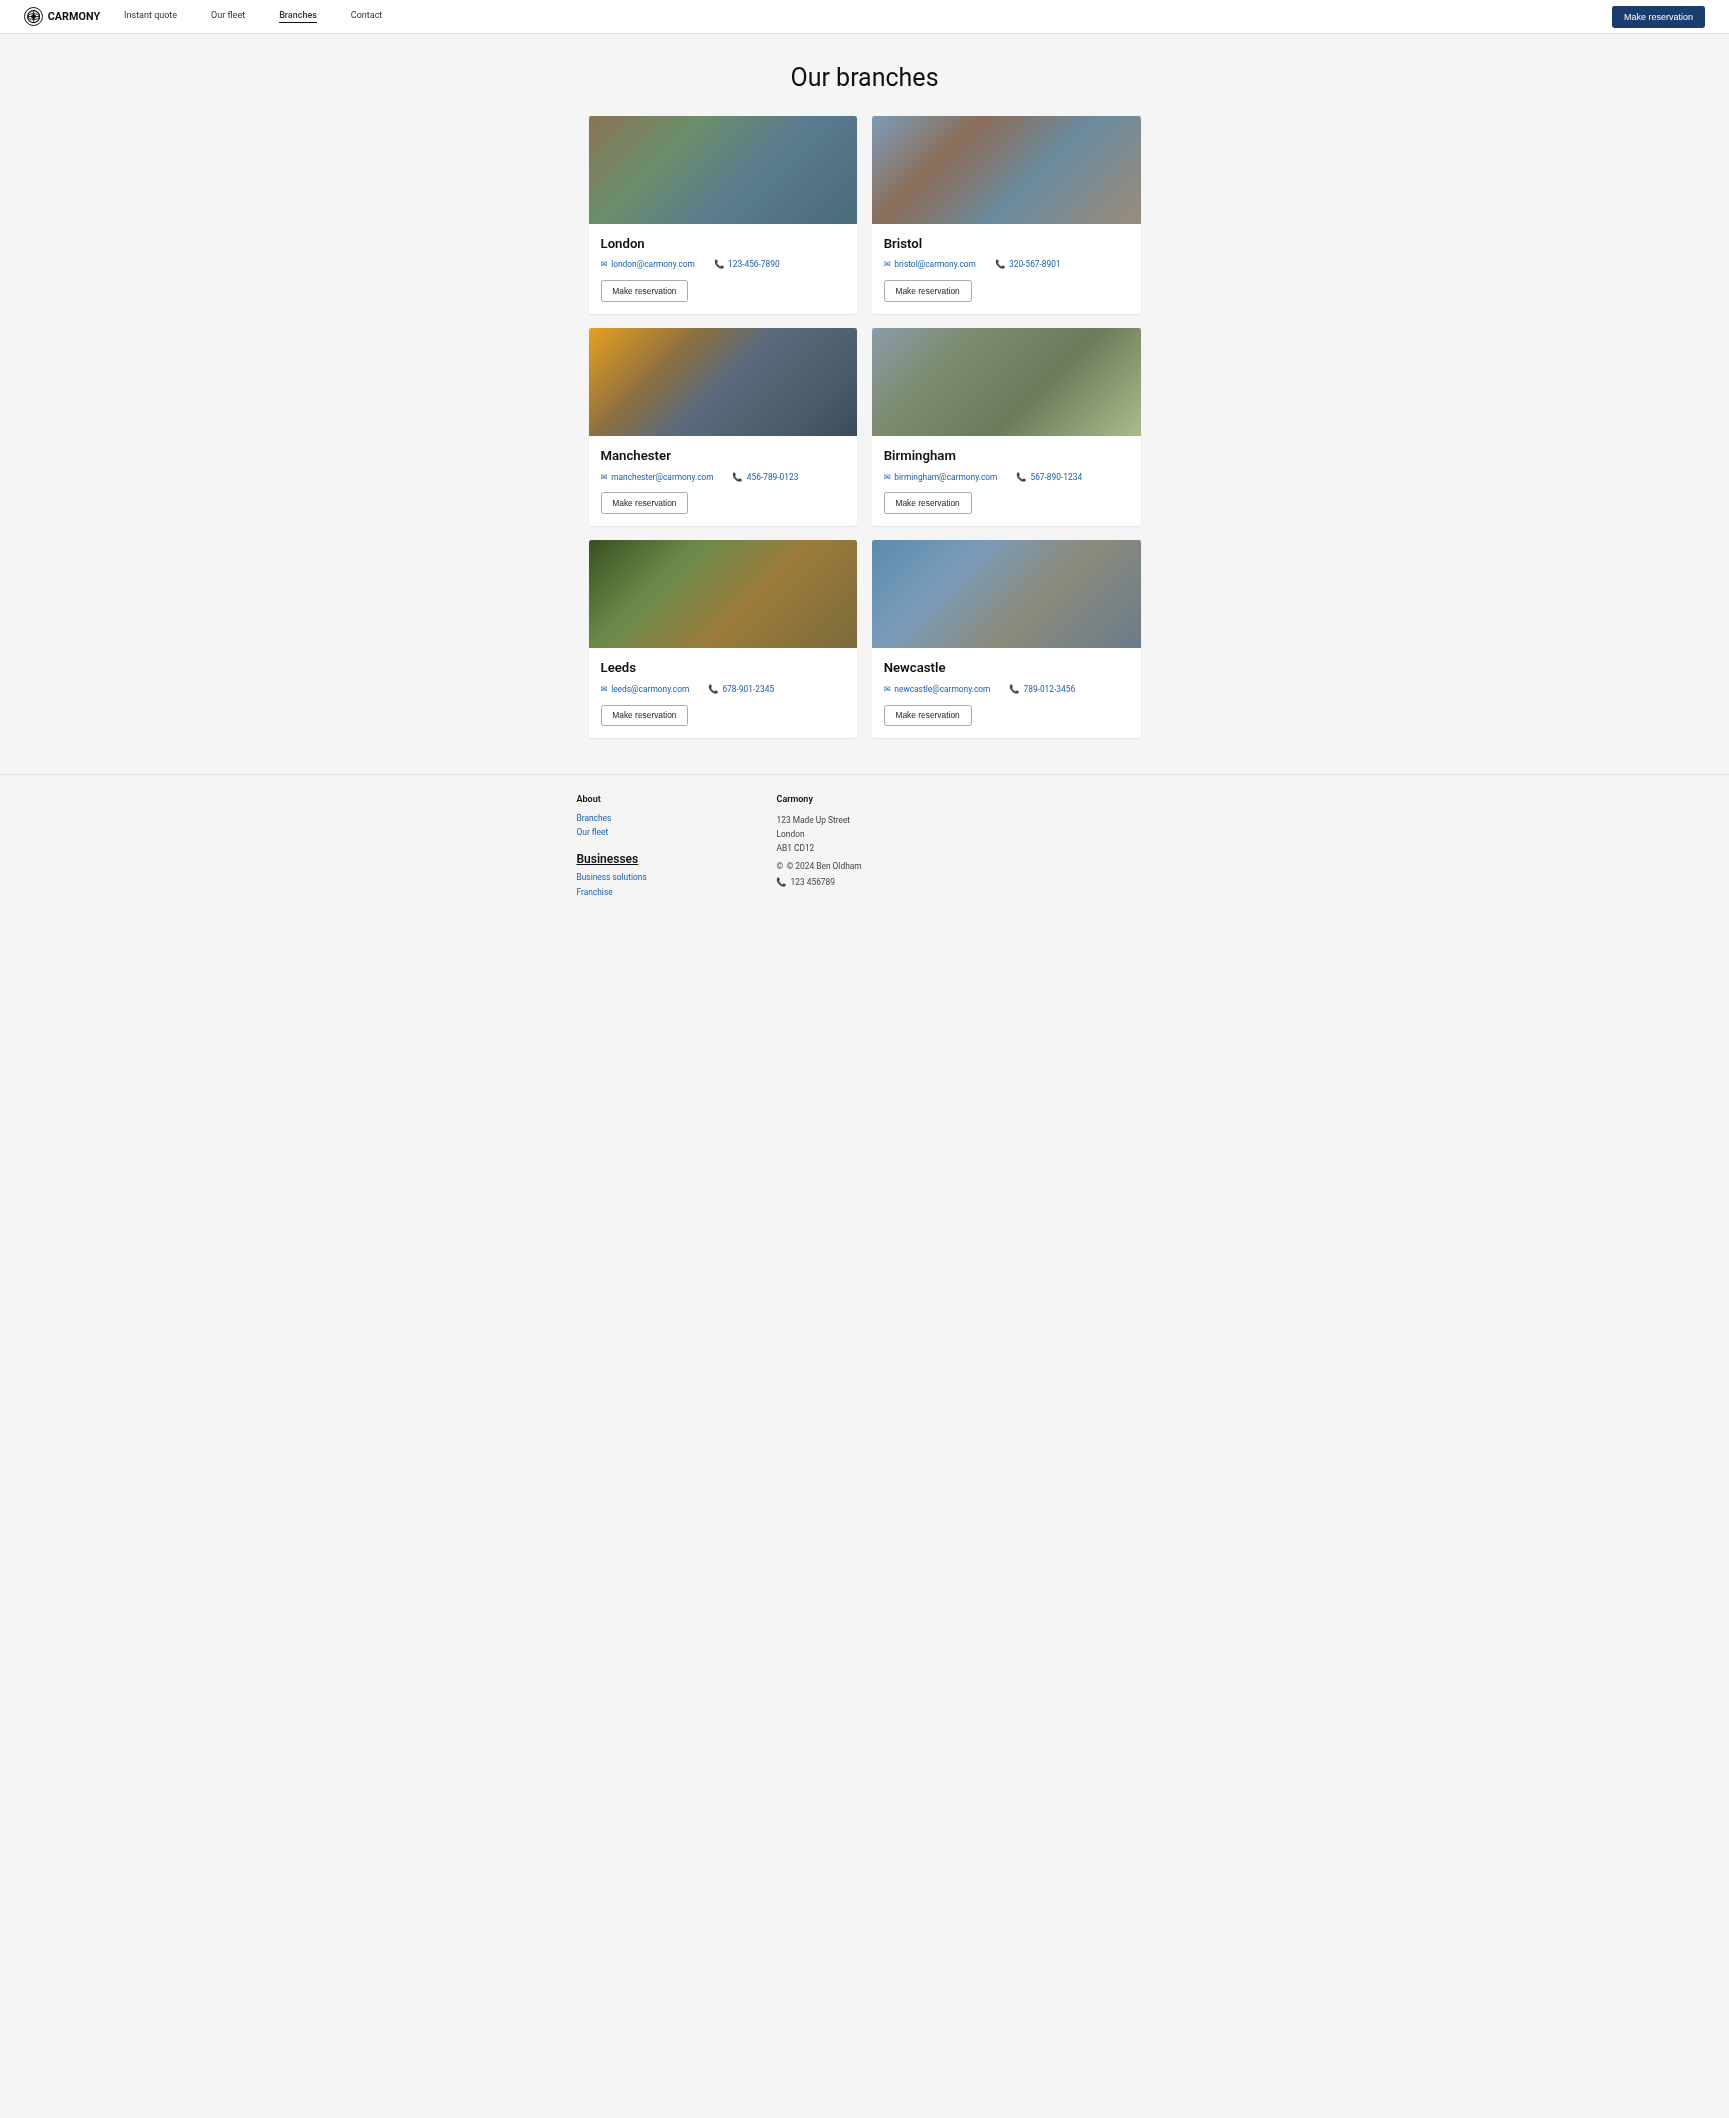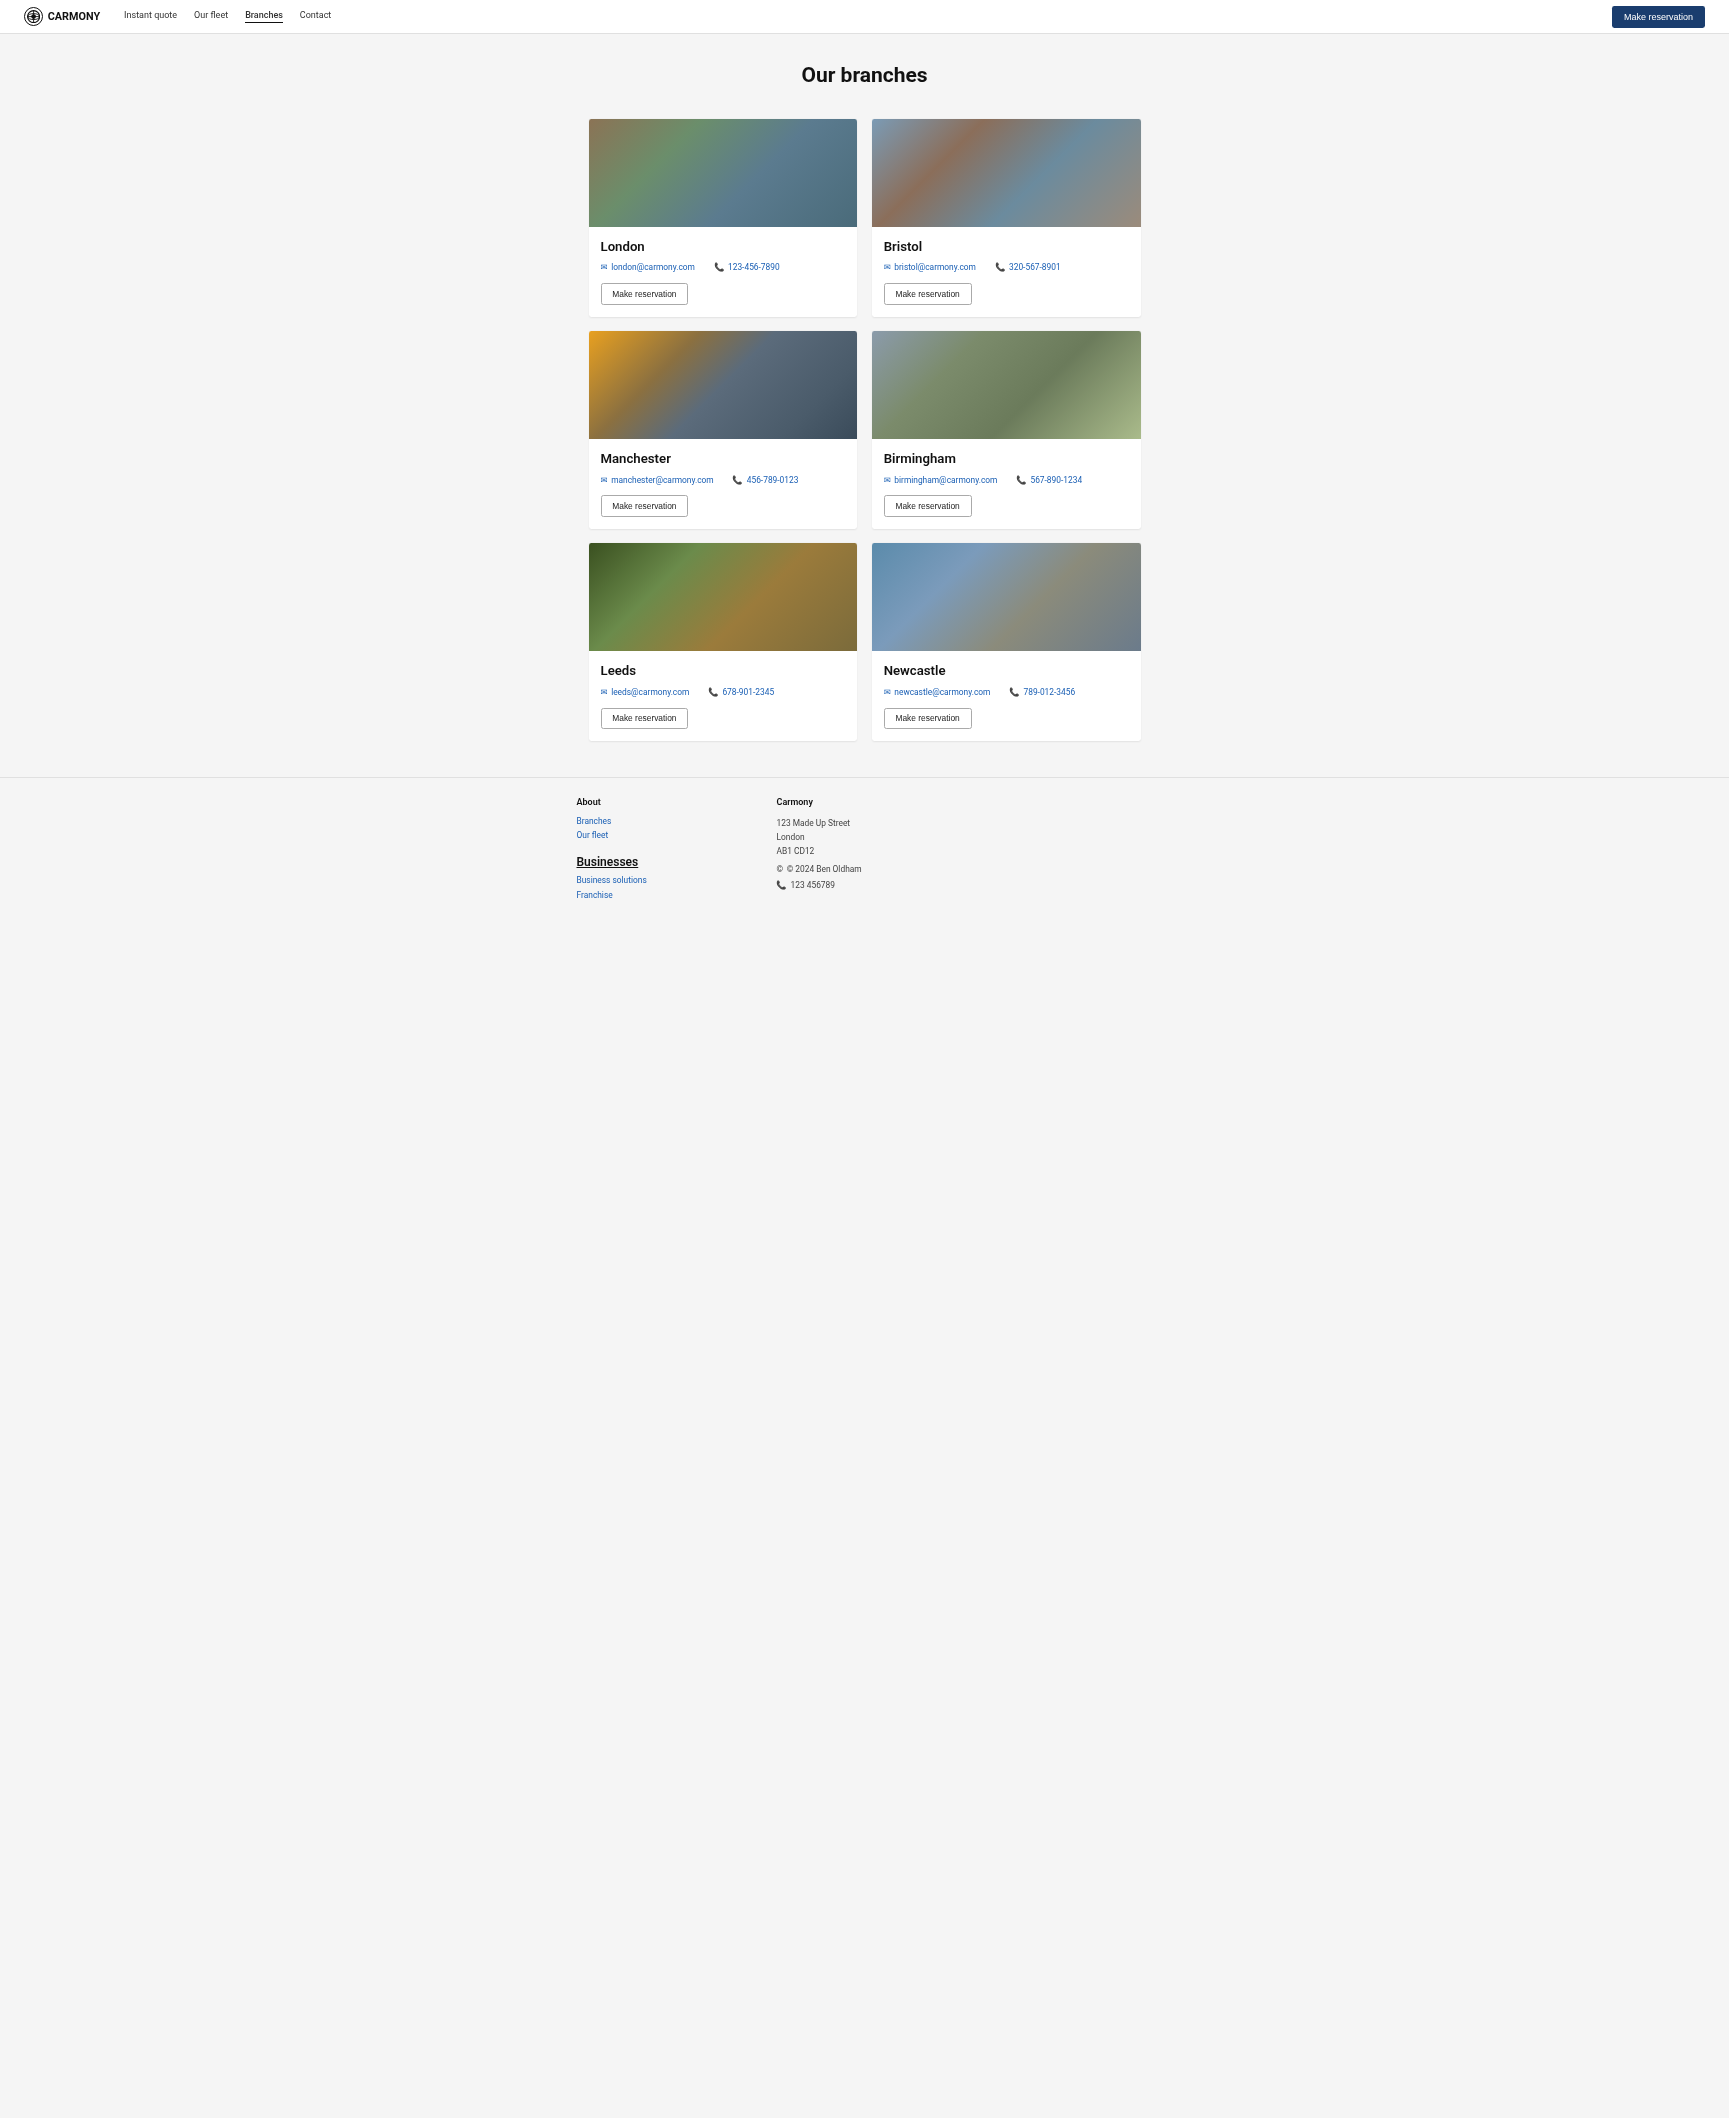--- a/index.html
+++ b/index.html
@@ -2,28 +2,28 @@
 <html style="font-size:9.6px"><head>
   <meta charset="utf-8">
   <style>
     * { box-sizing: border-box; margin: 0; padding: 0; }
     body { font-family: -apple-system, BlinkMacSystemFont, 'Segoe UI', Roboto, Helvetica, Arial, sans-serif; background: #f5f5f5; color: #222; }
 
     
     nav { background: #fff; border-bottom: 0.6px solid #e0e0e0; display: flex; align-items: center; padding: 0 24px; height: 34px; }
     .nav-logo { display: flex; align-items: center; gap: 4.8px; font-weight: 700; font-size: 10.8px; color: #111; margin-right: 24px; text-decoration: none; }
     .logo-circle { width: 19px; height: 19px; border-radius: 50%; border: 1.2px solid #111; display: flex; align-items: center; justify-content: center; font-size: 6px; font-weight: 900; letter-spacing: -0.6px; flex-shrink: 0; }
-    .nav-links { display: flex; gap: 17px; flex: 1; }
+    .nav-links { display: flex; gap: 34px; flex: 1; }
     .nav-links a { text-decoration: none; color: #333; font-size: 9px; }
     .nav-links a.active { border-bottom: 1.2px solid #111; padding-bottom: 1.2px; font-weight: 500; }
     .nav-cta { background: #1a3d6e; color: #fff; border: none; border-radius: 2.4px; padding: 6px 12px; font-size: 9px; cursor: pointer; white-space: nowrap; }
 
     
     main { max-width: 576px; margin: 0 auto; padding: 29px 12px 36px; }
-    h1.page-title { text-align: center; font-size: 21px; font-weight: 700; margin-bottom: 32px; color: #111; }
+    h1.page-title { text-align: center; font-size: 25px; font-weight: 400; margin-bottom: 24px; color: #111; }
 
     
     .branches-grid { display: grid; grid-template-columns: 1fr 1fr; gap: 14.4px; }
 
     
     .branch-card { background: #fff; border-radius: 2.4px; overflow: hidden; box-shadow: 0 0.6px 1.8px rgba(0,0,0,0.08); }
     .card-image-placeholder { width: 100%; height: 108px; background: #ccc; display: flex; align-items: center; justify-content: center; font-size: 7.2px; color: #666; }
     .card-body { padding: 12px; }
     .card-city { font-size: 13.2px; font-weight: 600; margin-bottom: 8.4px; color: #111; }
     .card-contacts { display: flex; gap: 19px; margin-bottom: 10.8px; flex-wrap: wrap; }

